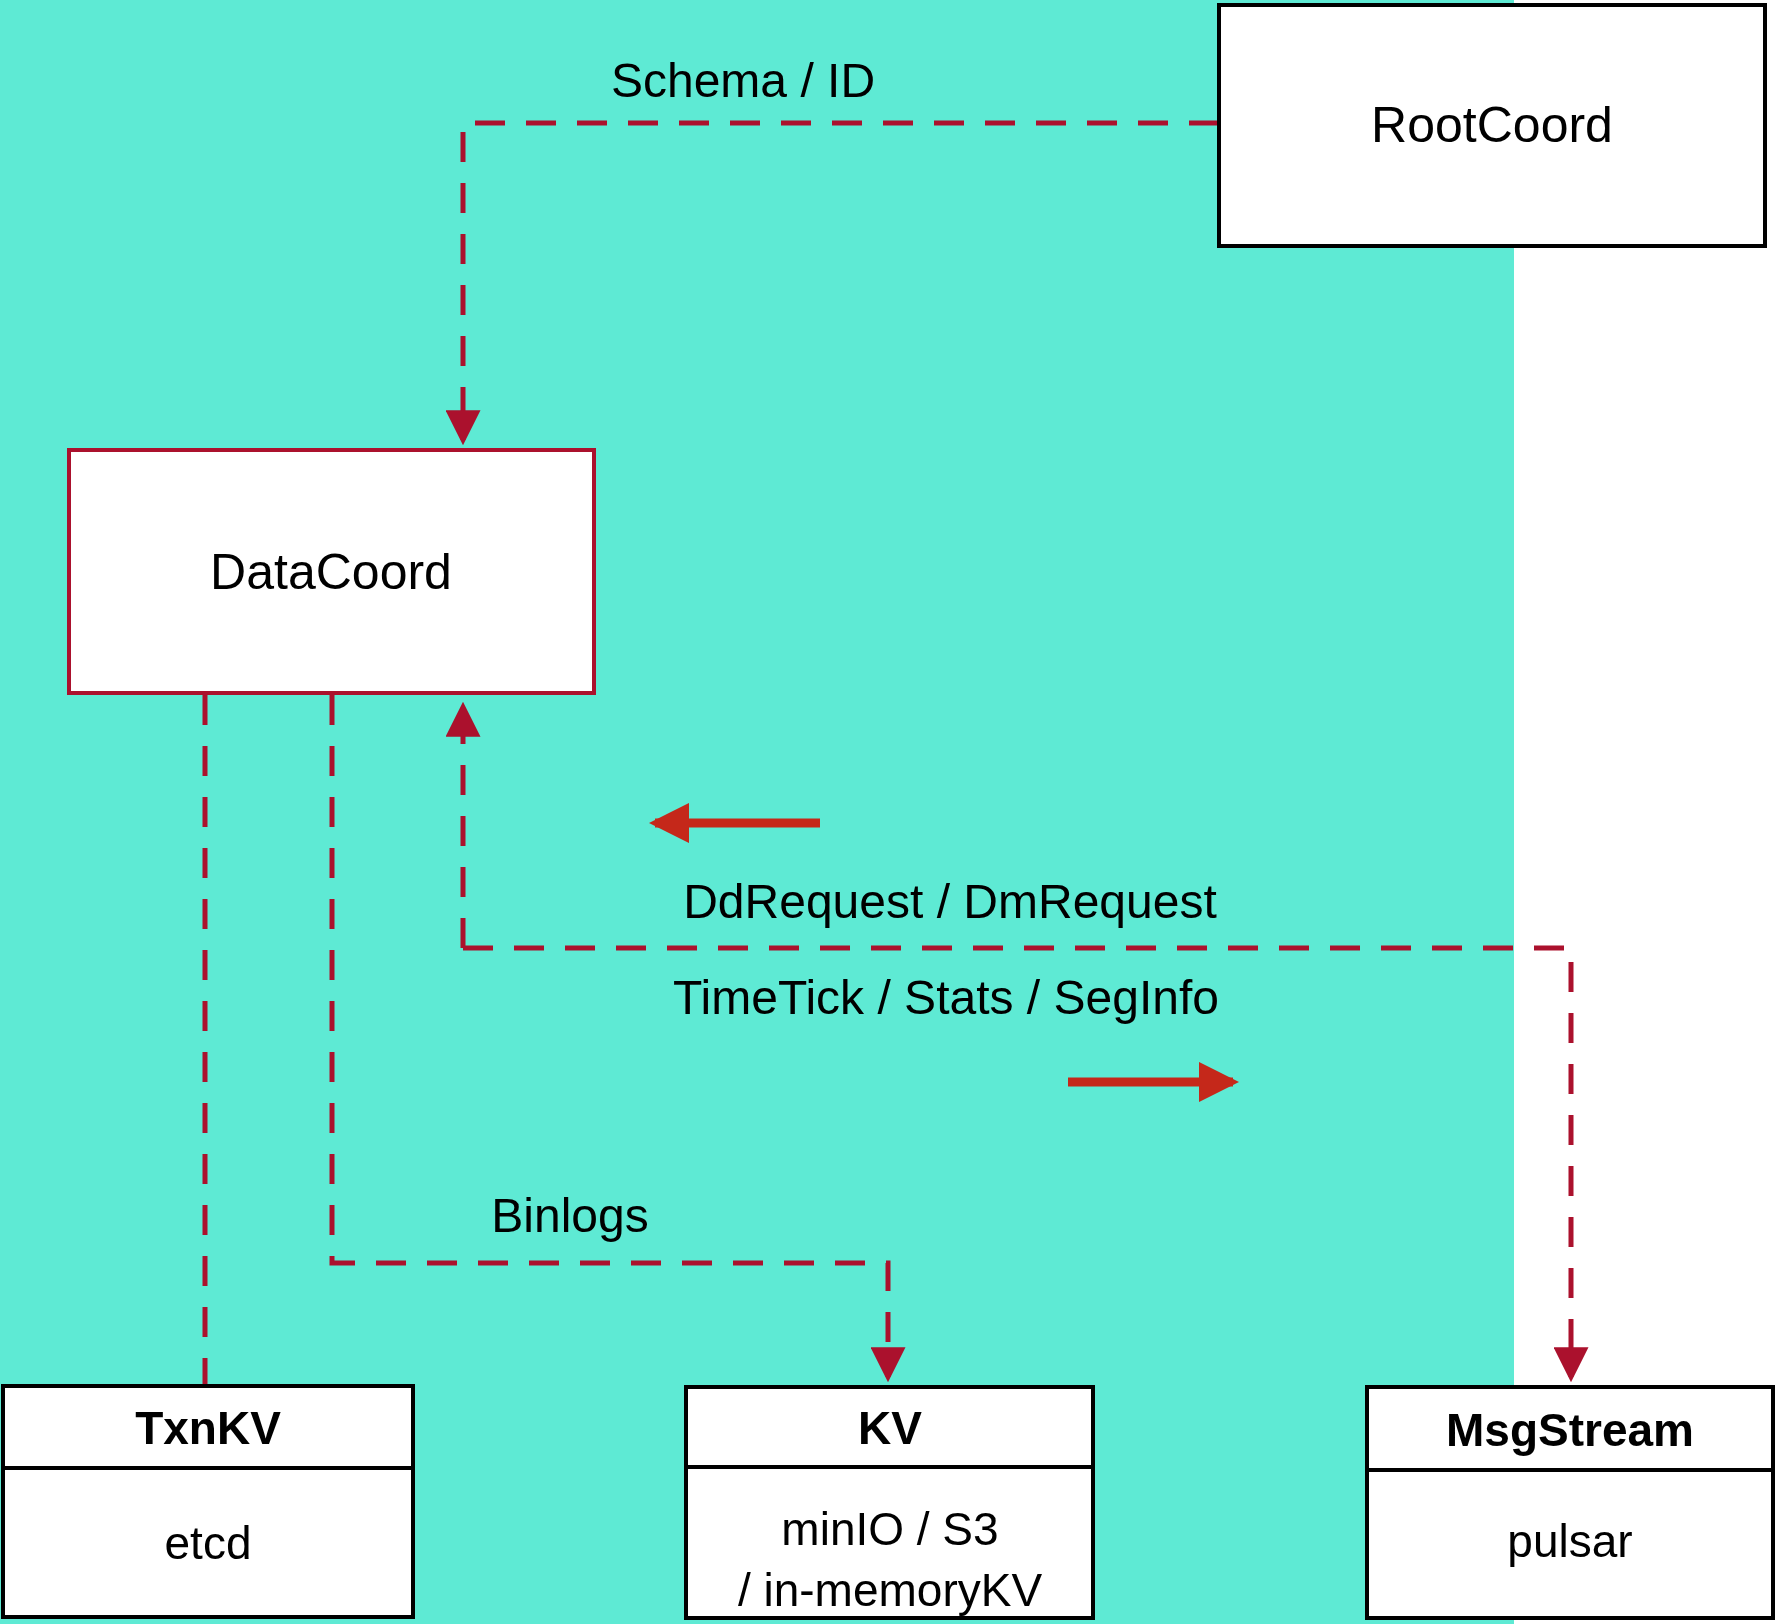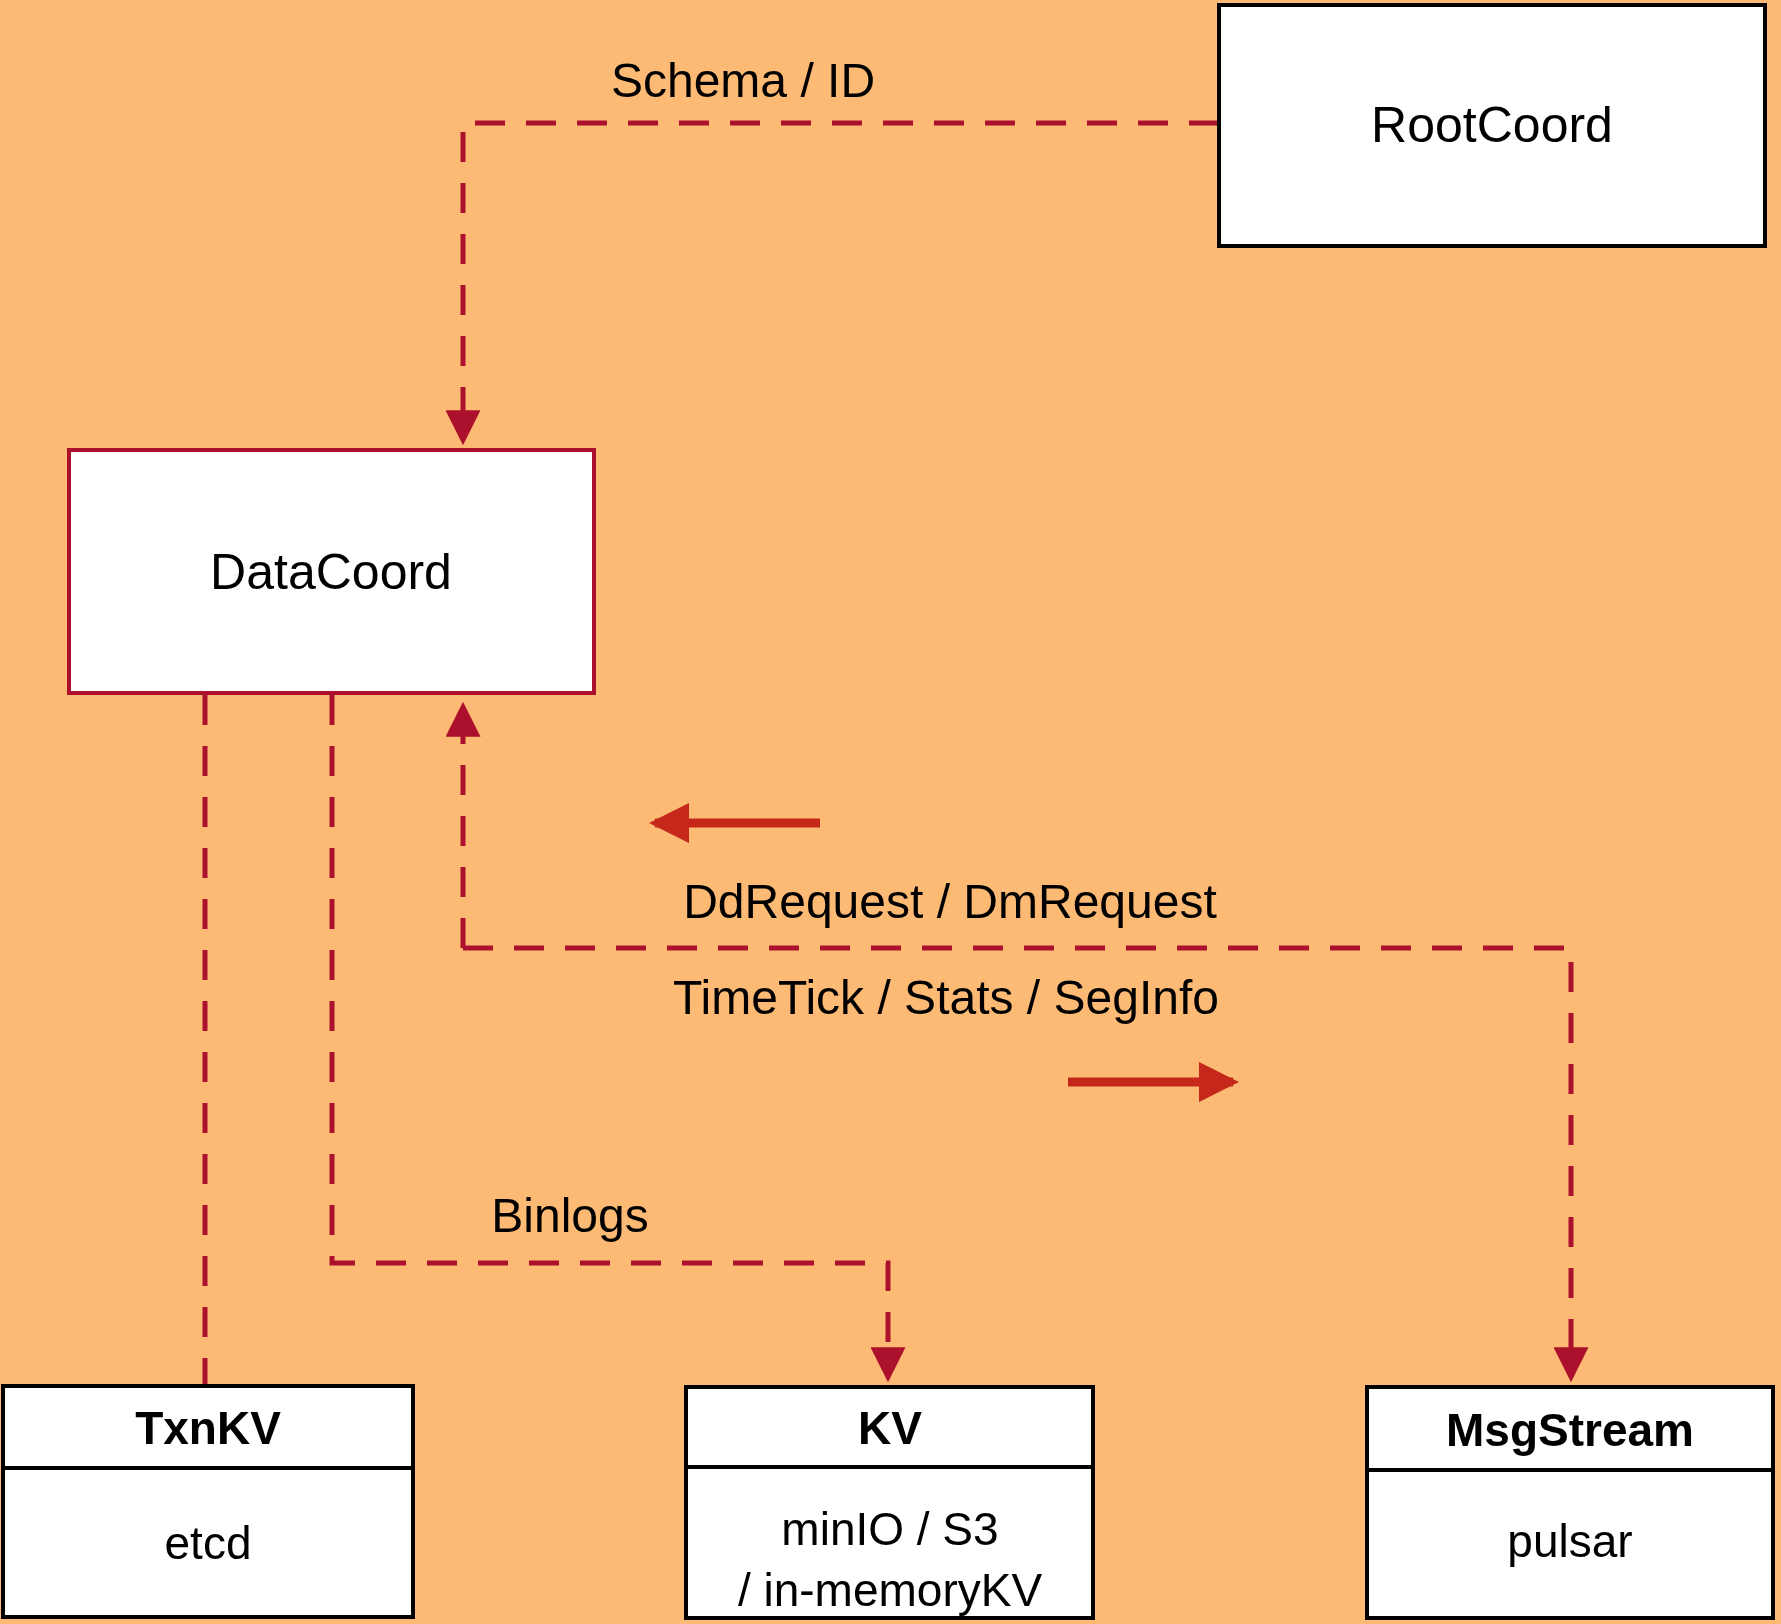--- a/index.html
+++ b/index.html
@@ -2,23 +2,23 @@
 <html><head>
 <meta charset="utf-8">
 <style>
   html, body {
     margin: 0;
     padding: 0;
     background: #ffffff;
   }
   .stage {
     position: relative;
-    width: 1781px;
+    width: 1514px;
     height: 1624px;
-    background: #fdba74;
+    background: #5eead4;
     font-family: "Liberation Sans", sans-serif;
   }
   svg { display: block; }
   text {
     font-family: "Liberation Sans", sans-serif;
     fill: #000000;
   }
   .edge-label   { font-size: 48px; }
   .node-title   { font-size: 50px; }
   .node-header  { font-size: 46px; font-weight: bold; }

